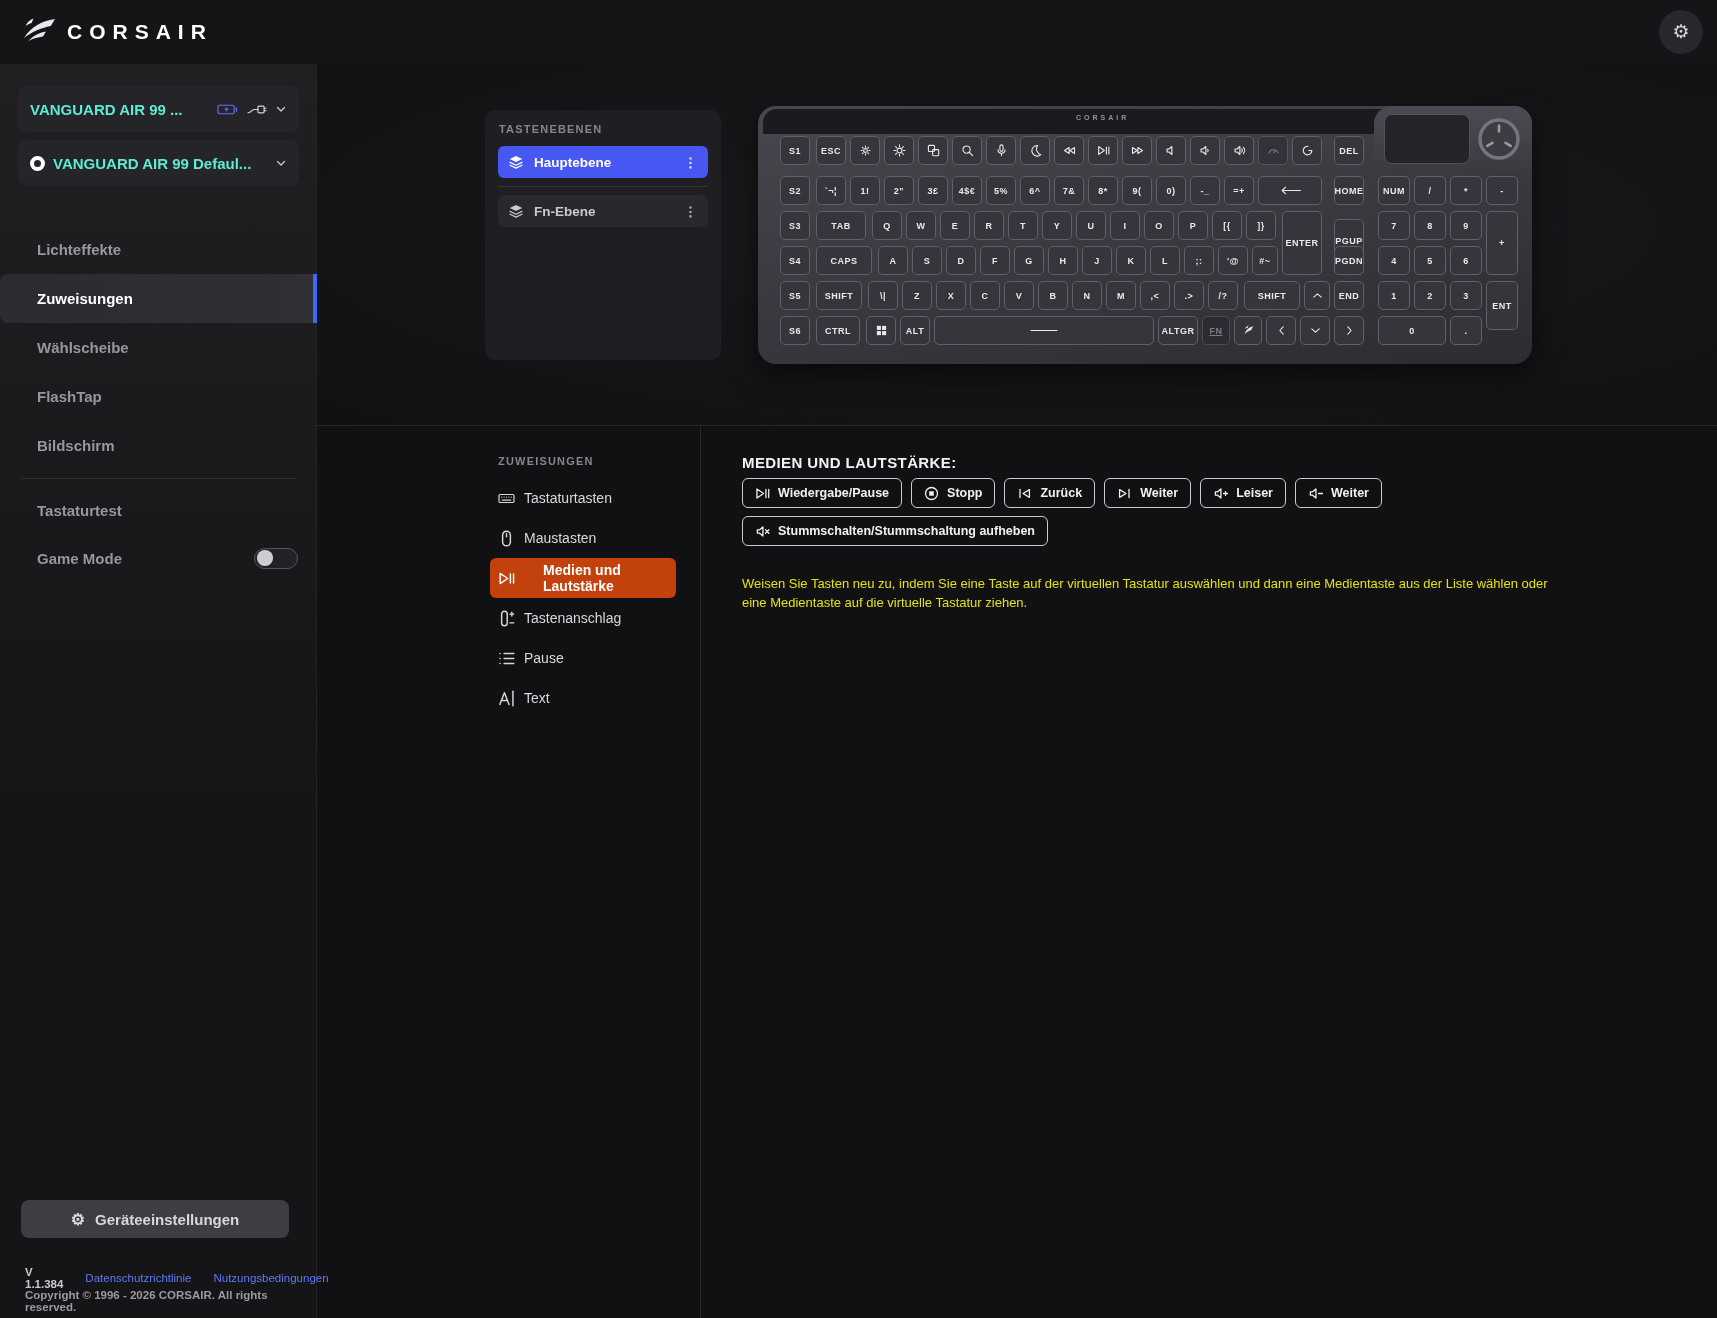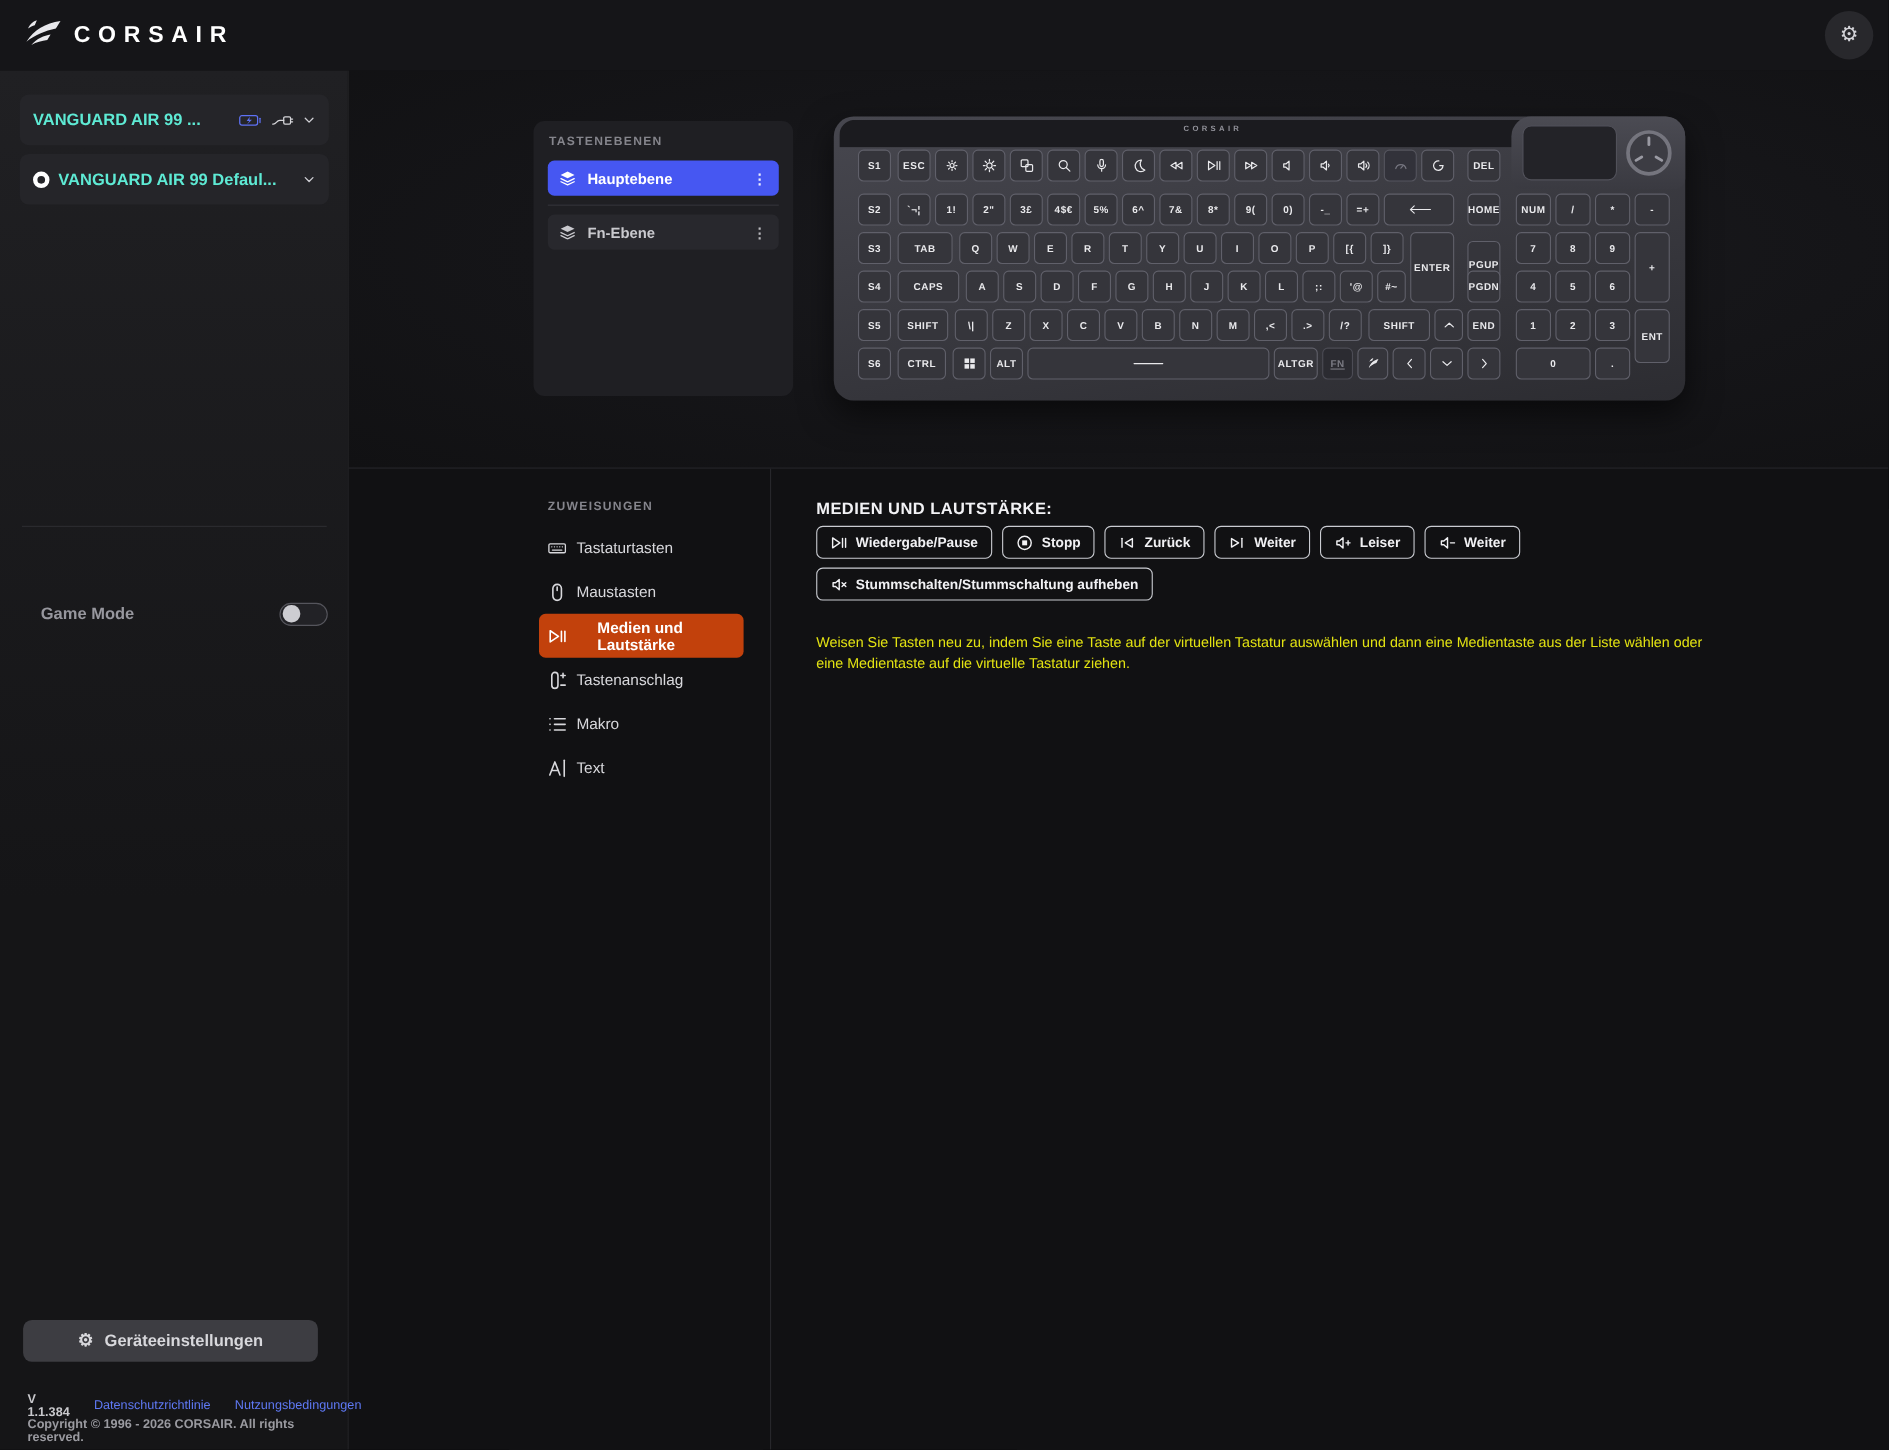--- a/index.html
+++ b/index.html
@@ -145,21 +145,31 @@
       <span class="pcircle"></span>
       <span class="dev-name">VANGUARD AIR 99 Defaul...</span>
       <span class="spacer"></span>
       <span class="chev">
         <svg width="12" height="12" viewBox="0 0 12 12">
             <path class="s" d="M2.5 4.5L6 8l3.5-3.5"></path>
           </svg>
       </span>
     </div>
 
+    <nav id="nav-primary" style="position:absolute;left:0;top:161px;width:317px;">
+        <div class="nav-item">Lichteffekte</div>
+        <div class="nav-item selected">Zuweisungen</div>
+        <div class="nav-item">Wählscheibe</div>
+        <div class="nav-item">FlashTap</div>
+        <div class="nav-item">Bildschirm</div>
+      </nav>
     <div class="side-div" style="top:414px;"></div>
+    <nav id="nav-secondary" style="position:absolute;left:0;top:422px;width:317px;">
+        <div class="nav-item">Tastaturtest</div>
+      </nav>
 
     <div class="gamemode">
       <span class="gm-label">Game Mode</span>
       <span class="toggle off" id="gm-toggle">
           <span class="knob"></span>
         </span>
     </div>
 
     <button class="devsettings">
       <span style="font-size:16px;">⚙</span>
@@ -478,21 +488,21 @@
         </span>
         <span>Tastenanschlag</span>
       </div>
       <div class="assign-item">
         <span style="display:flex;">
           <svg viewBox="0 0 14 14">
             <path class="s" d="M5 2.8h8M5 7h8M5 11.2h8"></path>
             <path class="s" stroke-width="1.9" d="M1.6 2.8h.1M1.6 7h.1M1.6 11.2h.1"></path>
           </svg>
         </span>
-        <span>Makro</span>
+        <span>Pause</span>
       </div>
       <div class="assign-item">
         <span style="display:flex;">
           <svg viewBox="0 0 14 14">
             <path class="s" d="M1.5 12L5.3 2.2 9.1 12M2.9 8.6h4.8"></path>
             <path class="s" d="M12.3 1v12"></path>
           </svg>
         </span>
         <span>Text</span>
       </div>

